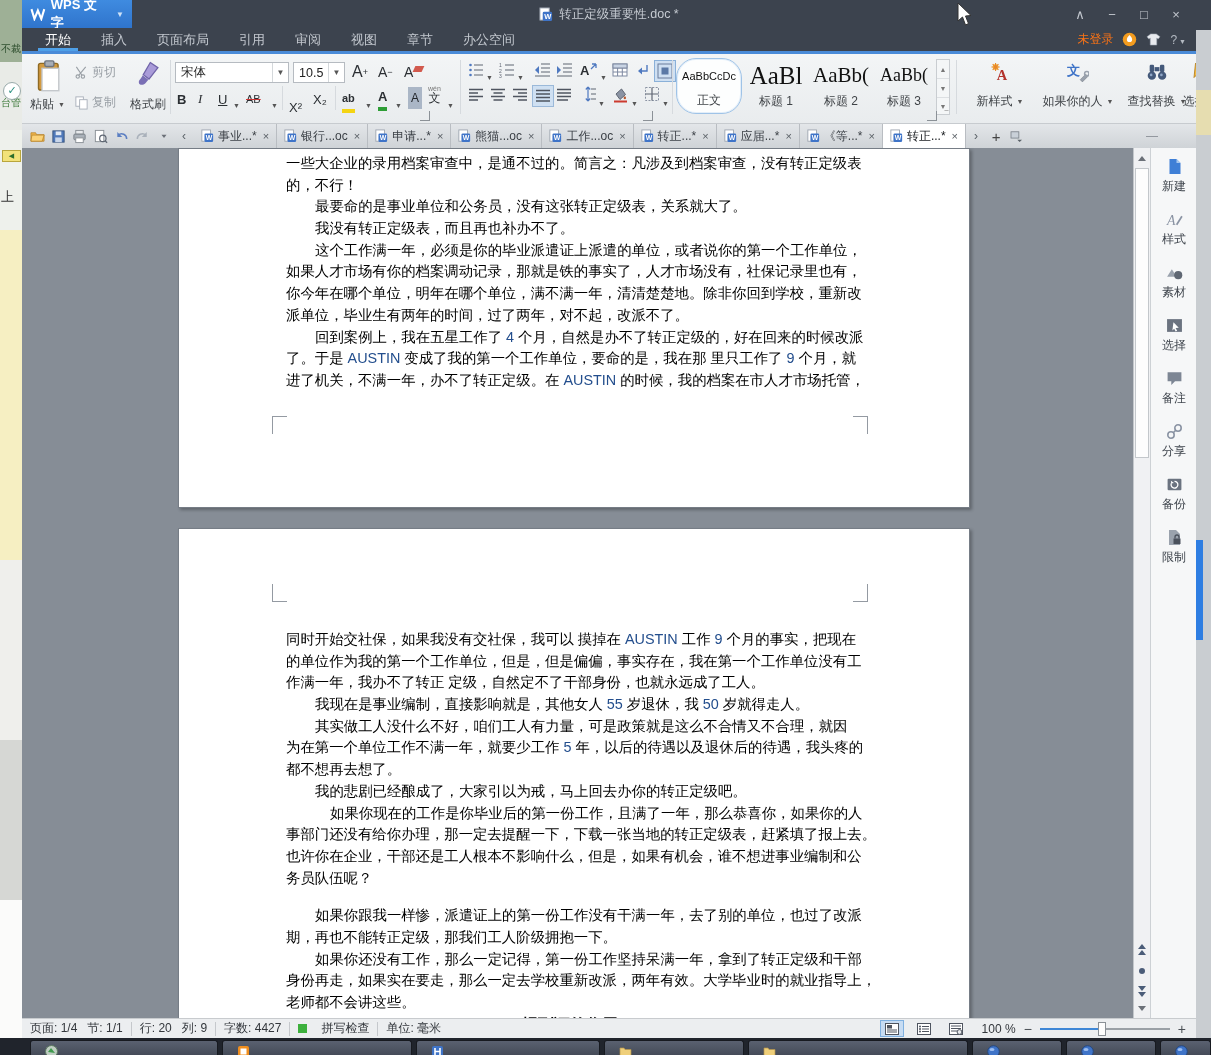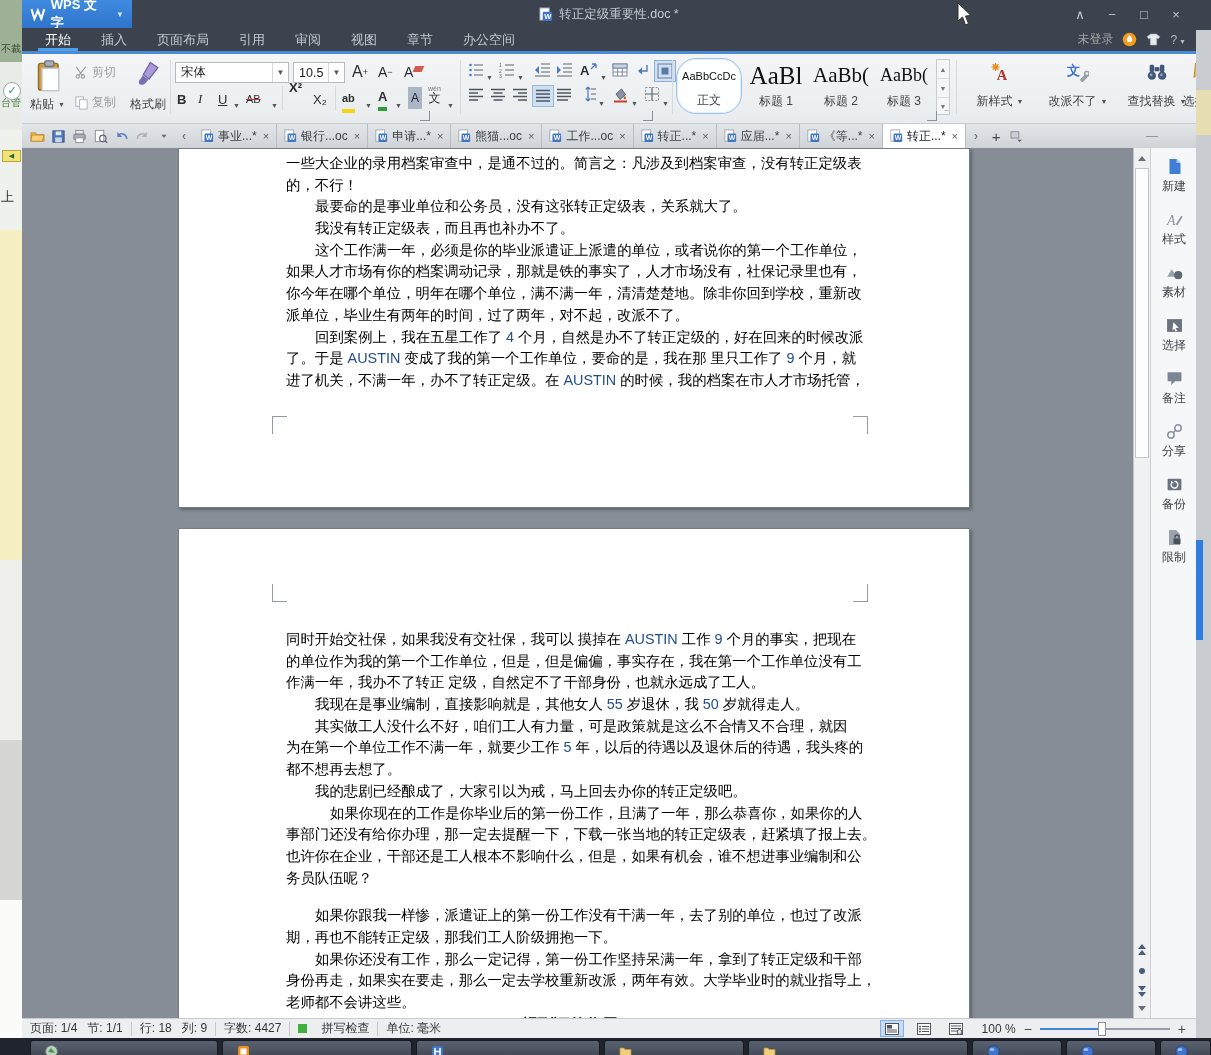--- a/index.html
+++ b/index.html
@@ -26,21 +26,21 @@
   #win-controls{position:absolute;right:6px;top:0;height:28px;display:flex;align-items:center;gap:4px;}
   .winbtn{width:28px;height:22px;display:flex;align-items:center;justify-content:center;
      color:#c2c7ce;font-size:13px;cursor:default;}
   
   #menubar{left:22px;top:28px;width:1174px;height:23px;background:#3c434e;display:flex;align-items:stretch;}
   #menu-tabs{display:flex;margin-left:8px;}
   .menu-tab{padding:0 15px;display:flex;align-items:center;color:#c3c8cf;font-size:13px;position:relative;}
   .menu-tab.active{color:#fff;}
   .menu-tab.active:after{content:"";position:absolute;left:8px;right:8px;bottom:0;height:3px;background:#4ea0e8;}
   #menubar-right{margin-left:auto;display:flex;align-items:center;gap:9px;padding-right:10px;}
-  #login-status{color:#a3a3a3;font-size:12px;}
+  #login-status{color:#f97316;font-size:12px;}
   #help-label{color:#b4bac2;font-size:12px;}
   #blue-line{left:22px;top:51px;width:1174px;height:3px;background:#4a8bd8;}
 
   
   #ribbon{left:22px;top:54px;width:1174px;height:70px;background:linear-gradient(#f3f5f6,#e9ecee);
      border-bottom:1px solid #c7cbcf;box-sizing:border-box;}
   .rsep{position:absolute;top:6px;height:54px;width:1px;background:#d6dade;}
   .rlabel{font-size:12px;color:#3f4347;white-space:nowrap;}
   .gray .rlabel{color:#9aa0a6;}
   .rbtn{display:flex;align-items:center;gap:3px;}
@@ -269,21 +269,21 @@
       </div>
     <div class="abs ticon" style="left:196px;top:34px;text-decoration:underline;">
         <span>U</span>
       </div>
     <div class="abs ticon car" style="left:210px;top:40px;">▼</div>
     <div class="abs ticon" style="left:224px;top:34px;font-size:11px;text-decoration:line-through;text-decoration-color:#c33;">
         <span>AB</span>
       </div>
     <div class="abs ticon car" style="left:248px;top:40px;">▼</div>
     <div class="rsep" style="left:260px;top:32px;height:24px;"></div>
-    <div class="abs ticon" style="left:267px;top:22px;font-weight:bold;">
+    <div class="abs ticon" style="left:267px;top:42px;">
         <span>X²</span>
       </div>
     <div class="abs ticon" style="left:291px;top:34px;">
         <span>X₂</span>
       </div>
     <div class="rsep" style="left:313px;top:32px;height:24px;"></div>
     <div class="abs ticon hl-ab" style="left:320px;top:33px;">
         <span>ab</span>
       </div>
     <div class="abs ticon car" style="left:342px;top:40px;">▼</div>
@@ -453,21 +453,21 @@
         </div>
         <div class="tool-btn" style="left: 1018px; width: 76px;">
           <span class="ic" style="width: 22px; height: 20px;">
             <svg viewBox="0 0 20 18">
               <text x="0" y="12" font-size="12" font-weight="bold" fill="#3f74c8">文</text>
               <path d="M12 16l5-5 2 2-5 5z" fill="#9aa2ad" stroke="#767d85" stroke-width=".5"></path>
               <circle cx="18" cy="10.5" r="2" fill="none" stroke="#9aa2ad" stroke-width="1.4"></circle>
             </svg>
           </span>
           <span class="rbtn">
-            <span class="rlabel">改派不了</span>
+            <span class="rlabel">如果你的人</span>
             <span class="car chevron-down-icon">▼</span>
           </span>
         </div>
         <div class="tool-btn" style="left: 1096px; width: 78px;">
           <span class="ic" style="width: 22px; height: 20px;">
             <svg viewBox="0 0 18 16">
               <rect x="3" y="2" width="3.6" height="6" rx="1" fill="#44597a"></rect>
               <rect x="11.4" y="2" width="3.6" height="6" rx="1" fill="#44597a"></rect>
               <rect x="7" y="4" width="4" height="3.4" fill="#44597a"></rect>
               <circle cx="4.8" cy="11" r="3.4" fill="#44597a"></circle>
@@ -820,21 +820,21 @@
     <div class="abs" style="left:0;top:540px;width:7px;height:100px;background:#2e7ee2;"></div>
   </div>
 
   <div id="statusbar" class="abs">
     <div class="st-seg">
       <span>页面: 1/4</span>
       <span>节: 1/1</span>
     </div>
     <div class="st-sep"></div>
     <div class="st-seg">
-      <span>行: 18</span>
+      <span>行: 20</span>
       <span>列: 9</span>
     </div>
     <div class="st-sep"></div>
     <div class="st-seg">
         <span>字数: 4427</span>
       </div>
     <div class="st-sep"></div>
     <div class="st-seg">
         <span class="spell-dot"></span>
         <span>拼写检查</span>

